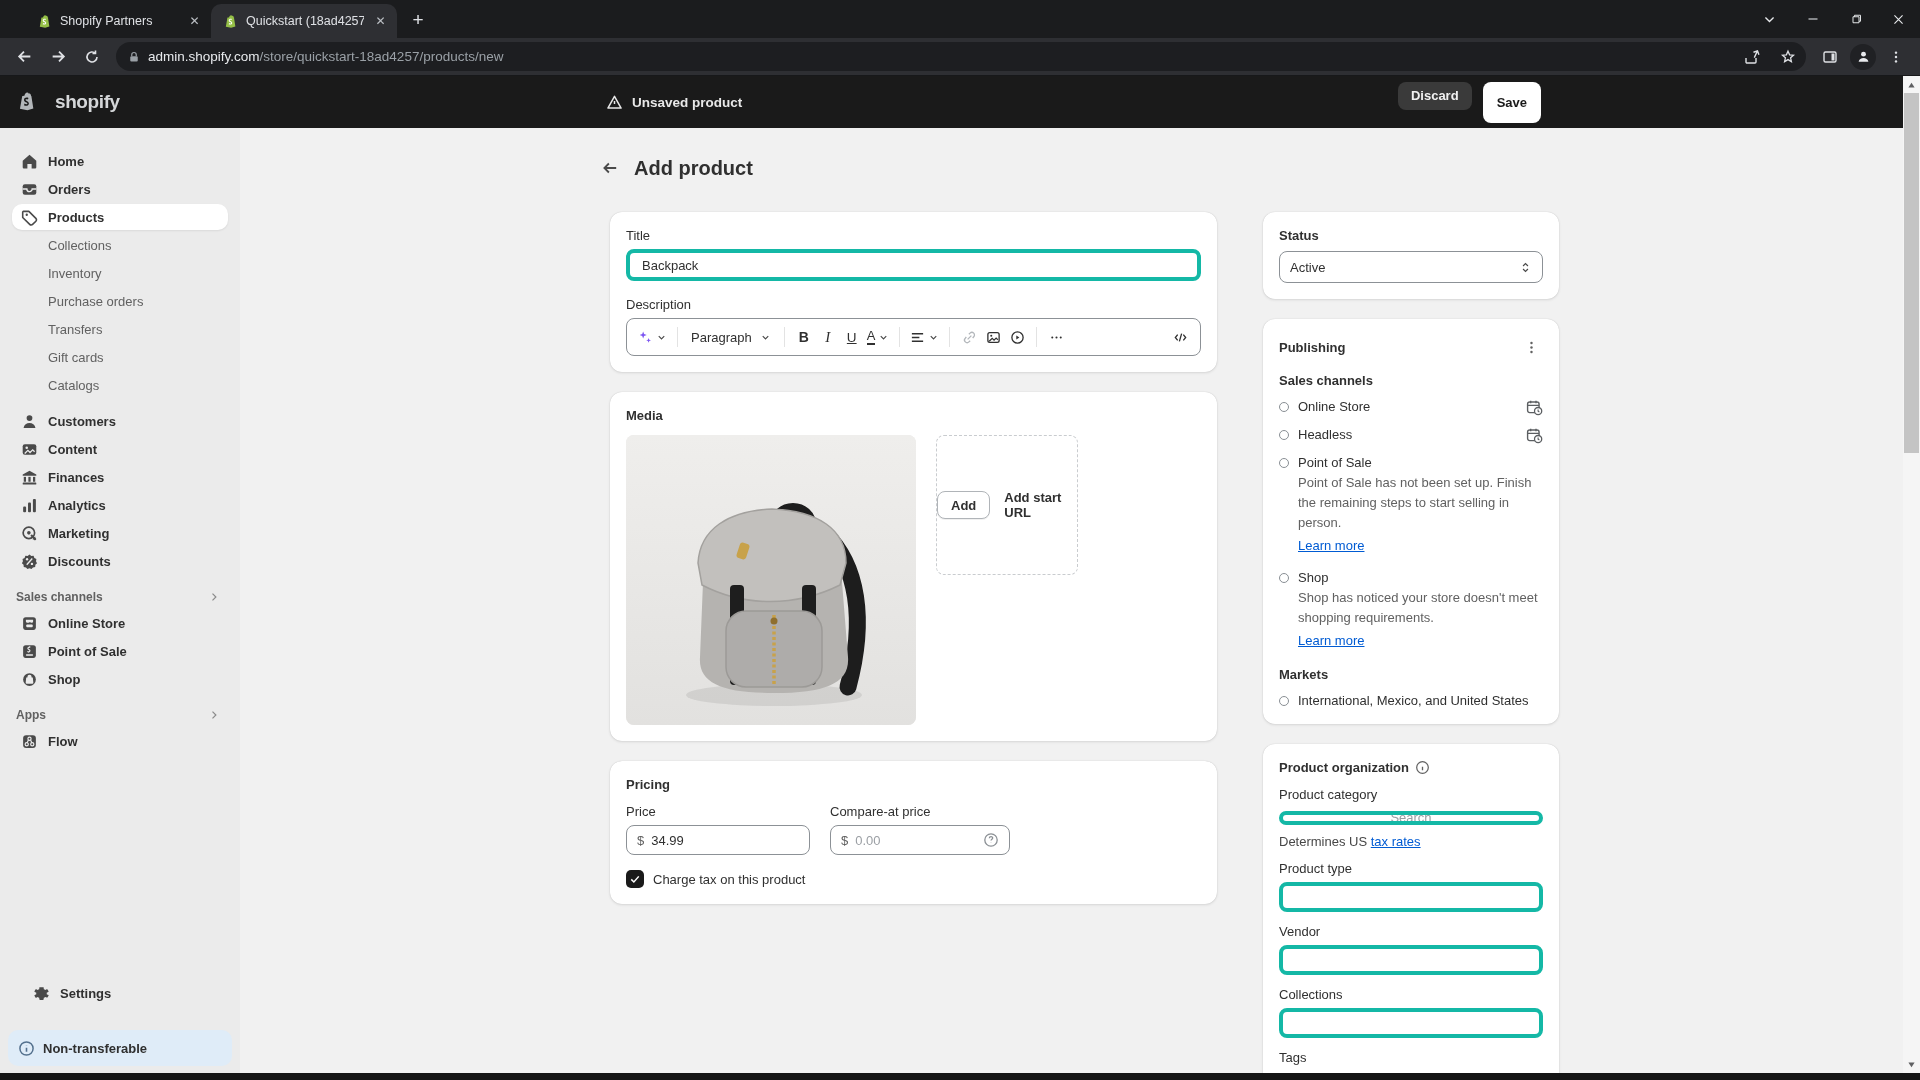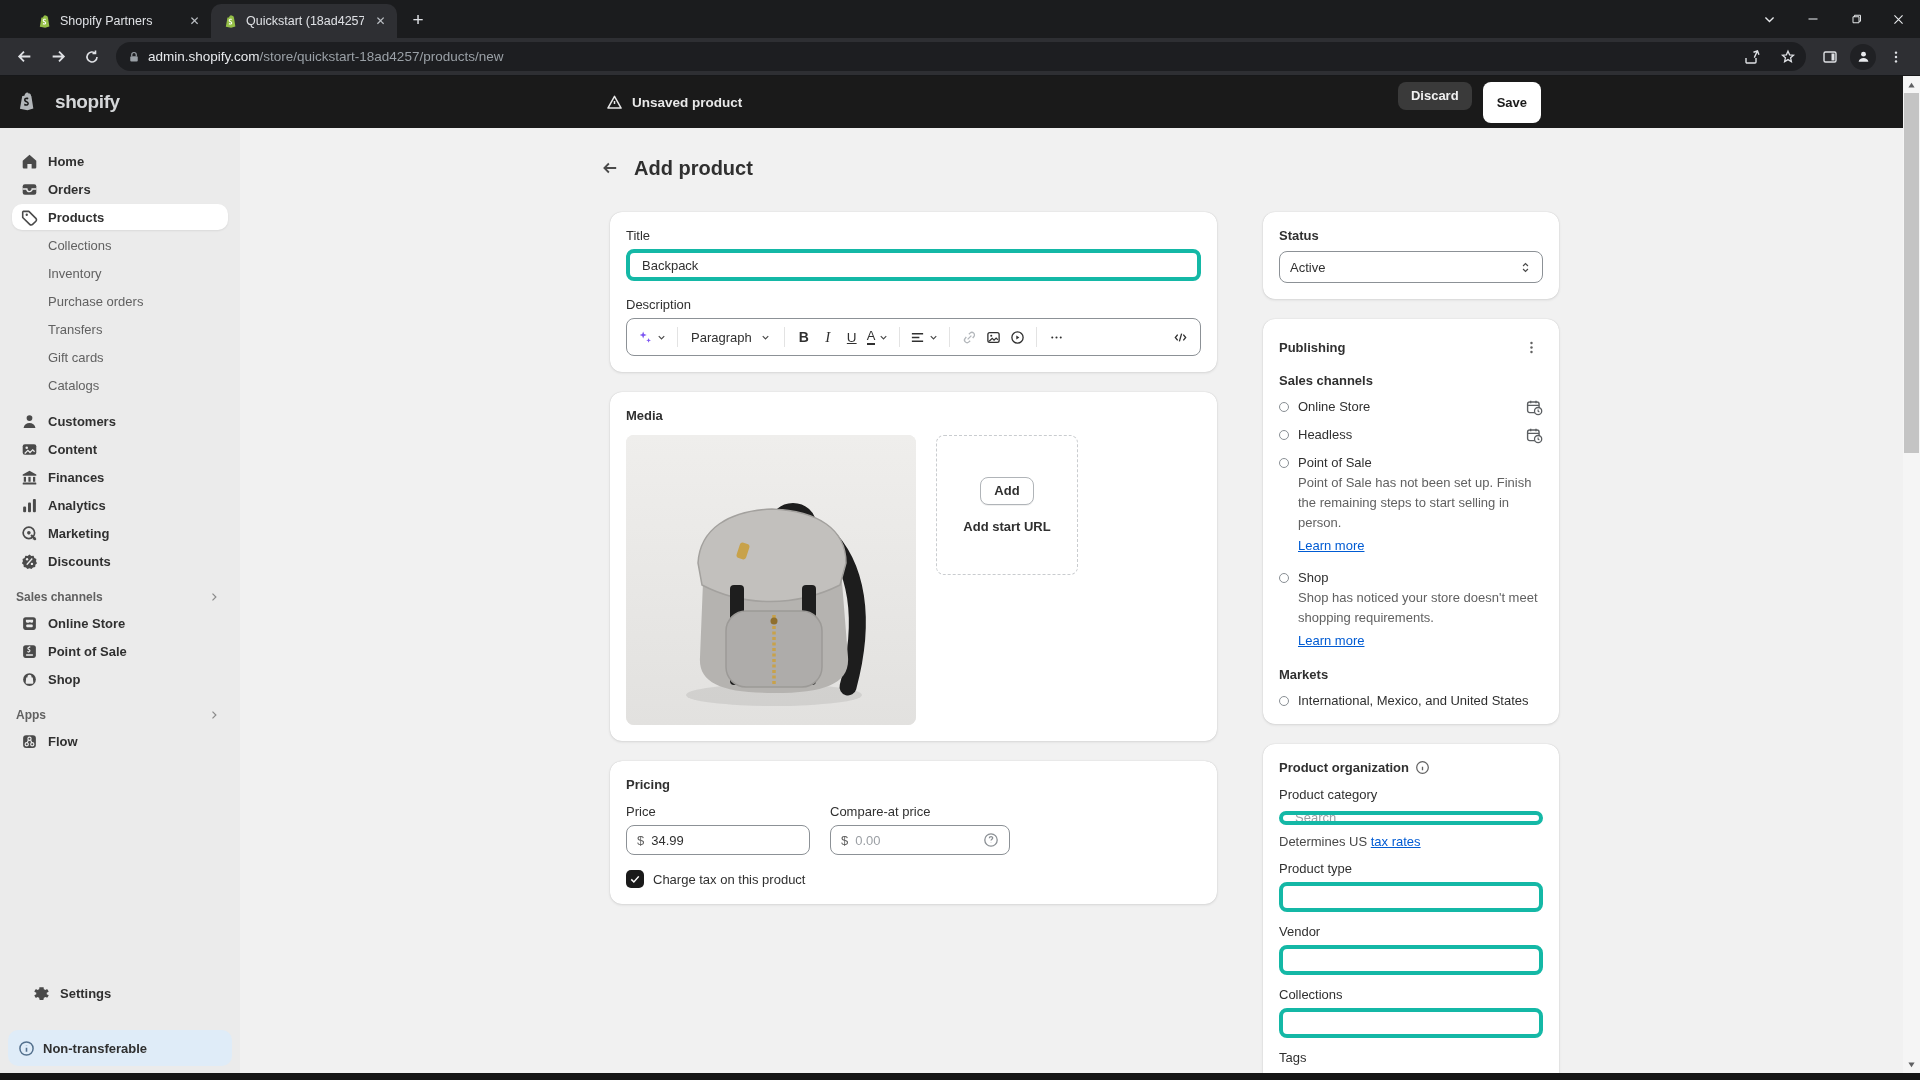--- a/index.html
+++ b/index.html
@@ -66,21 +66,21 @@
   .ed-div{width:1px;height:20px;background:#e3e3e3;margin:0 7px;flex:none;}
   .ed-b{font-weight:800;font-size:14px;}
   .ed-i{font-style:italic;font-family:"Liberation Serif",serif;font-size:15px;}
   .ed-u{text-decoration:underline;font-size:13.5px;}
   .ed-body{height:152px;padding:10px 13px;font-size:13px;color:#303030;}
   .sparkle{color:#7e57f2;}
 
   
   .media-row{display:flex;gap:20px;margin-top:12px;}
   .img-tile{width:290px;height:290px;border-radius:8px;overflow:hidden;background:#eae9e7;flex:none;}
-  .add-tile{width:142px;height:140px;border:1.5px dashed #c9cccf;border-radius:8px;display:flex;flex-direction:column;align-items:center;justify-content:center;gap:14px;}
+  .add-tile{width:142px;height:140px;border:1.5px dashed #c9cccf;border-radius:8px;display:flex;flex-direction:row;align-items:center;justify-content:center;gap:14px;}
   .btn-add{height:28px;padding:0 13px;border-radius:8px;background:#fff;border:1px solid #b0b4b8;box-shadow:0 1px 0 rgba(0,0,0,.06);font-size:13px;font-weight:600;color:#303030;font-family:inherit;}
   .addurl{font-size:13px;font-weight:600;color:#303030;}
 
   
   .price-row{display:flex;gap:20px;margin-top:12px;}
   .fieldbox{height:30px;border:1px solid #8c9196;border-radius:8px;display:flex;align-items:center;padding:0 10px;background:#fff;}
   .fieldbox .pre{color:#616161;font-size:13px;margin-right:7px;}
   .fieldbox input{border:none;outline:none;flex:1;min-width:0;font-size:13px;color:#303030;font-family:inherit;background:transparent;}
   .fieldbox input::placeholder{color:#9b9fa4;}
   .w184{width:184px;} .w180{width:180px;}
@@ -675,21 +675,21 @@
         <div class="card">
           <div class="heading">
             <span>Product organization</span><span class="i infoico">
                 <svg width="15" height="15" viewBox="0 0 16 16">
                   <circle cx="8" cy="8" r="6.2" stroke="currentColor" stroke-width="1.3" fill="none"></circle>
                   <path d="M8 7.2 V11 M8 5 v.1" stroke="currentColor" stroke-width="1.4"></path>
                 </svg>
               </span>
           </div>
           <div class="lbl mt12">Product category</div>
-          <input class="text-field" style="height: 14px;" placeholder="Search">
+          <input class="text-field" style="height: 14px; text-align: center;" placeholder="Search">
           <div class="help-line"><span>Determines US </span><span class="bluelink">tax rates</span></div>
           <div class="lbl mt12">Product type</div>
           <input class="text-field" style="height: 30px;">
           <div class="lbl mt12">Vendor</div>
           <input class="text-field" style="height: 30px;">
           <div class="lbl mt12">Collections</div>
           <input class="text-field" style="height: 30px;">
           <div class="lbl mt12">Tags</div>
           
         </div>

